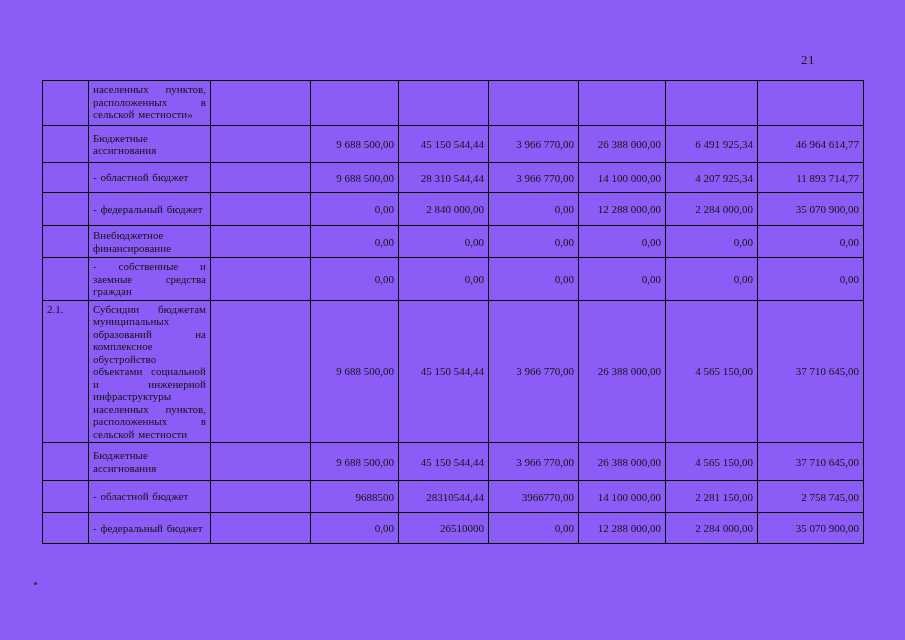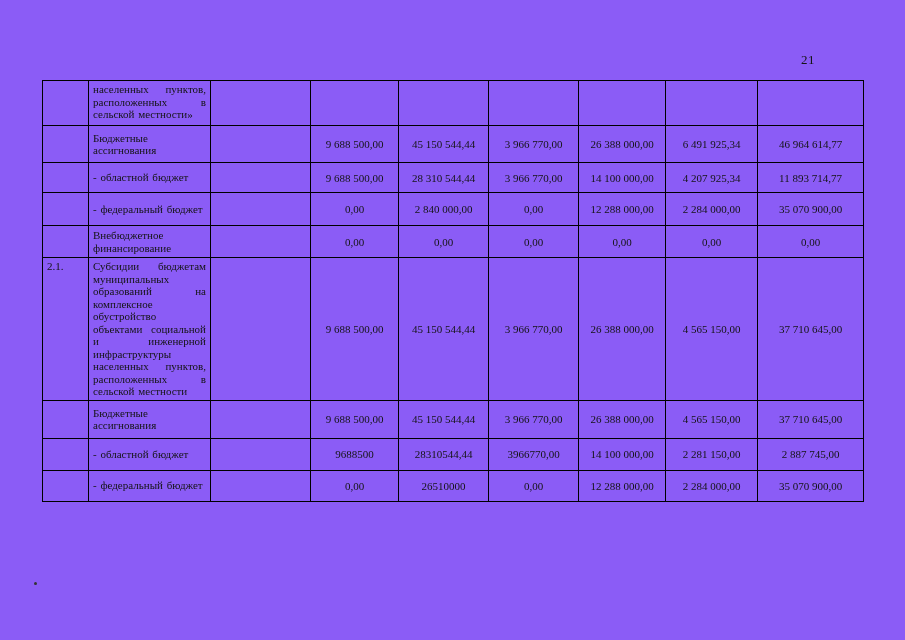--- a/index.html
+++ b/index.html
@@ -42,21 +42,21 @@
     margin-left: 36px;
   }
   td.c-label {
     vertical-align: middle;
     text-align: justify;
     line-height: 12.5px;
     word-spacing: 1px;
   }
   td.c-mid { }
   td.c-val {
-    text-align: center;
+    text-align: right;
     vertical-align: middle;
     white-space: nowrap;
   }
   
   tr.row-0 td { height: 45px; }
   tr.row-1 td { height: 37px; }
   tr.row-2 td { height: 30px; }
   tr.row-3 td { height: 33px; }
   tr.row-4 td { height: 32px; }
   tr.row-5 td { height: 38px; }
@@ -144,20 +144,31 @@
           <td class="c-num"></td>
           <td class="c-label">Внебюджетное финансирование</td>
           <td class="c-mid"></td>
           <td class="c-val">0,00</td>
           <td class="c-val">0,00</td>
           <td class="c-val">0,00</td>
           <td class="c-val">0,00</td>
           <td class="c-val">0,00</td>
           <td class="c-val">0,00</td>
         </tr>
+        <tr class="row-5">
+          <td class="c-num"></td>
+          <td class="c-label">- собственные и заемные средства граждан</td>
+          <td class="c-mid"></td>
+          <td class="c-val">0,00</td>
+          <td class="c-val">0,00</td>
+          <td class="c-val">0,00</td>
+          <td class="c-val">0,00</td>
+          <td class="c-val">0,00</td>
+          <td class="c-val">0,00</td>
+        </tr>
         <tr class="row-6">
           <td class="c-num">2.1.</td>
           <td class="c-label">Субсидии бюджетам муниципальных образований на комплексное обустройство объектами социальной и инженерной инфраструктуры населенных пунктов, расположенных в сельской местности</td>
           <td class="c-mid"></td>
           <td class="c-val">9 688 500,00</td>
           <td class="c-val">45 150 544,44</td>
           <td class="c-val">3 966 770,00</td>
           <td class="c-val">26 388 000,00</td>
           <td class="c-val">4 565 150,00</td>
           <td class="c-val">37 710 645,00</td>
@@ -175,21 +186,21 @@
         </tr>
         <tr class="row-8">
           <td class="c-num"></td>
           <td class="c-label">- областной бюджет</td>
           <td class="c-mid"></td>
           <td class="c-val">9688500</td>
           <td class="c-val">28310544,44</td>
           <td class="c-val">3966770,00</td>
           <td class="c-val">14 100 000,00</td>
           <td class="c-val">2 281 150,00</td>
-          <td class="c-val">2 887 745,00</td>
+          <td class="c-val">2 758 745,00</td>
         </tr>
         <tr class="row-9">
           <td class="c-num"></td>
           <td class="c-label">- федеральный бюджет</td>
           <td class="c-mid"></td>
           <td class="c-val">0,00</td>
           <td class="c-val">26510000</td>
           <td class="c-val">0,00</td>
           <td class="c-val">12 288 000,00</td>
           <td class="c-val">2 284 000,00</td>

